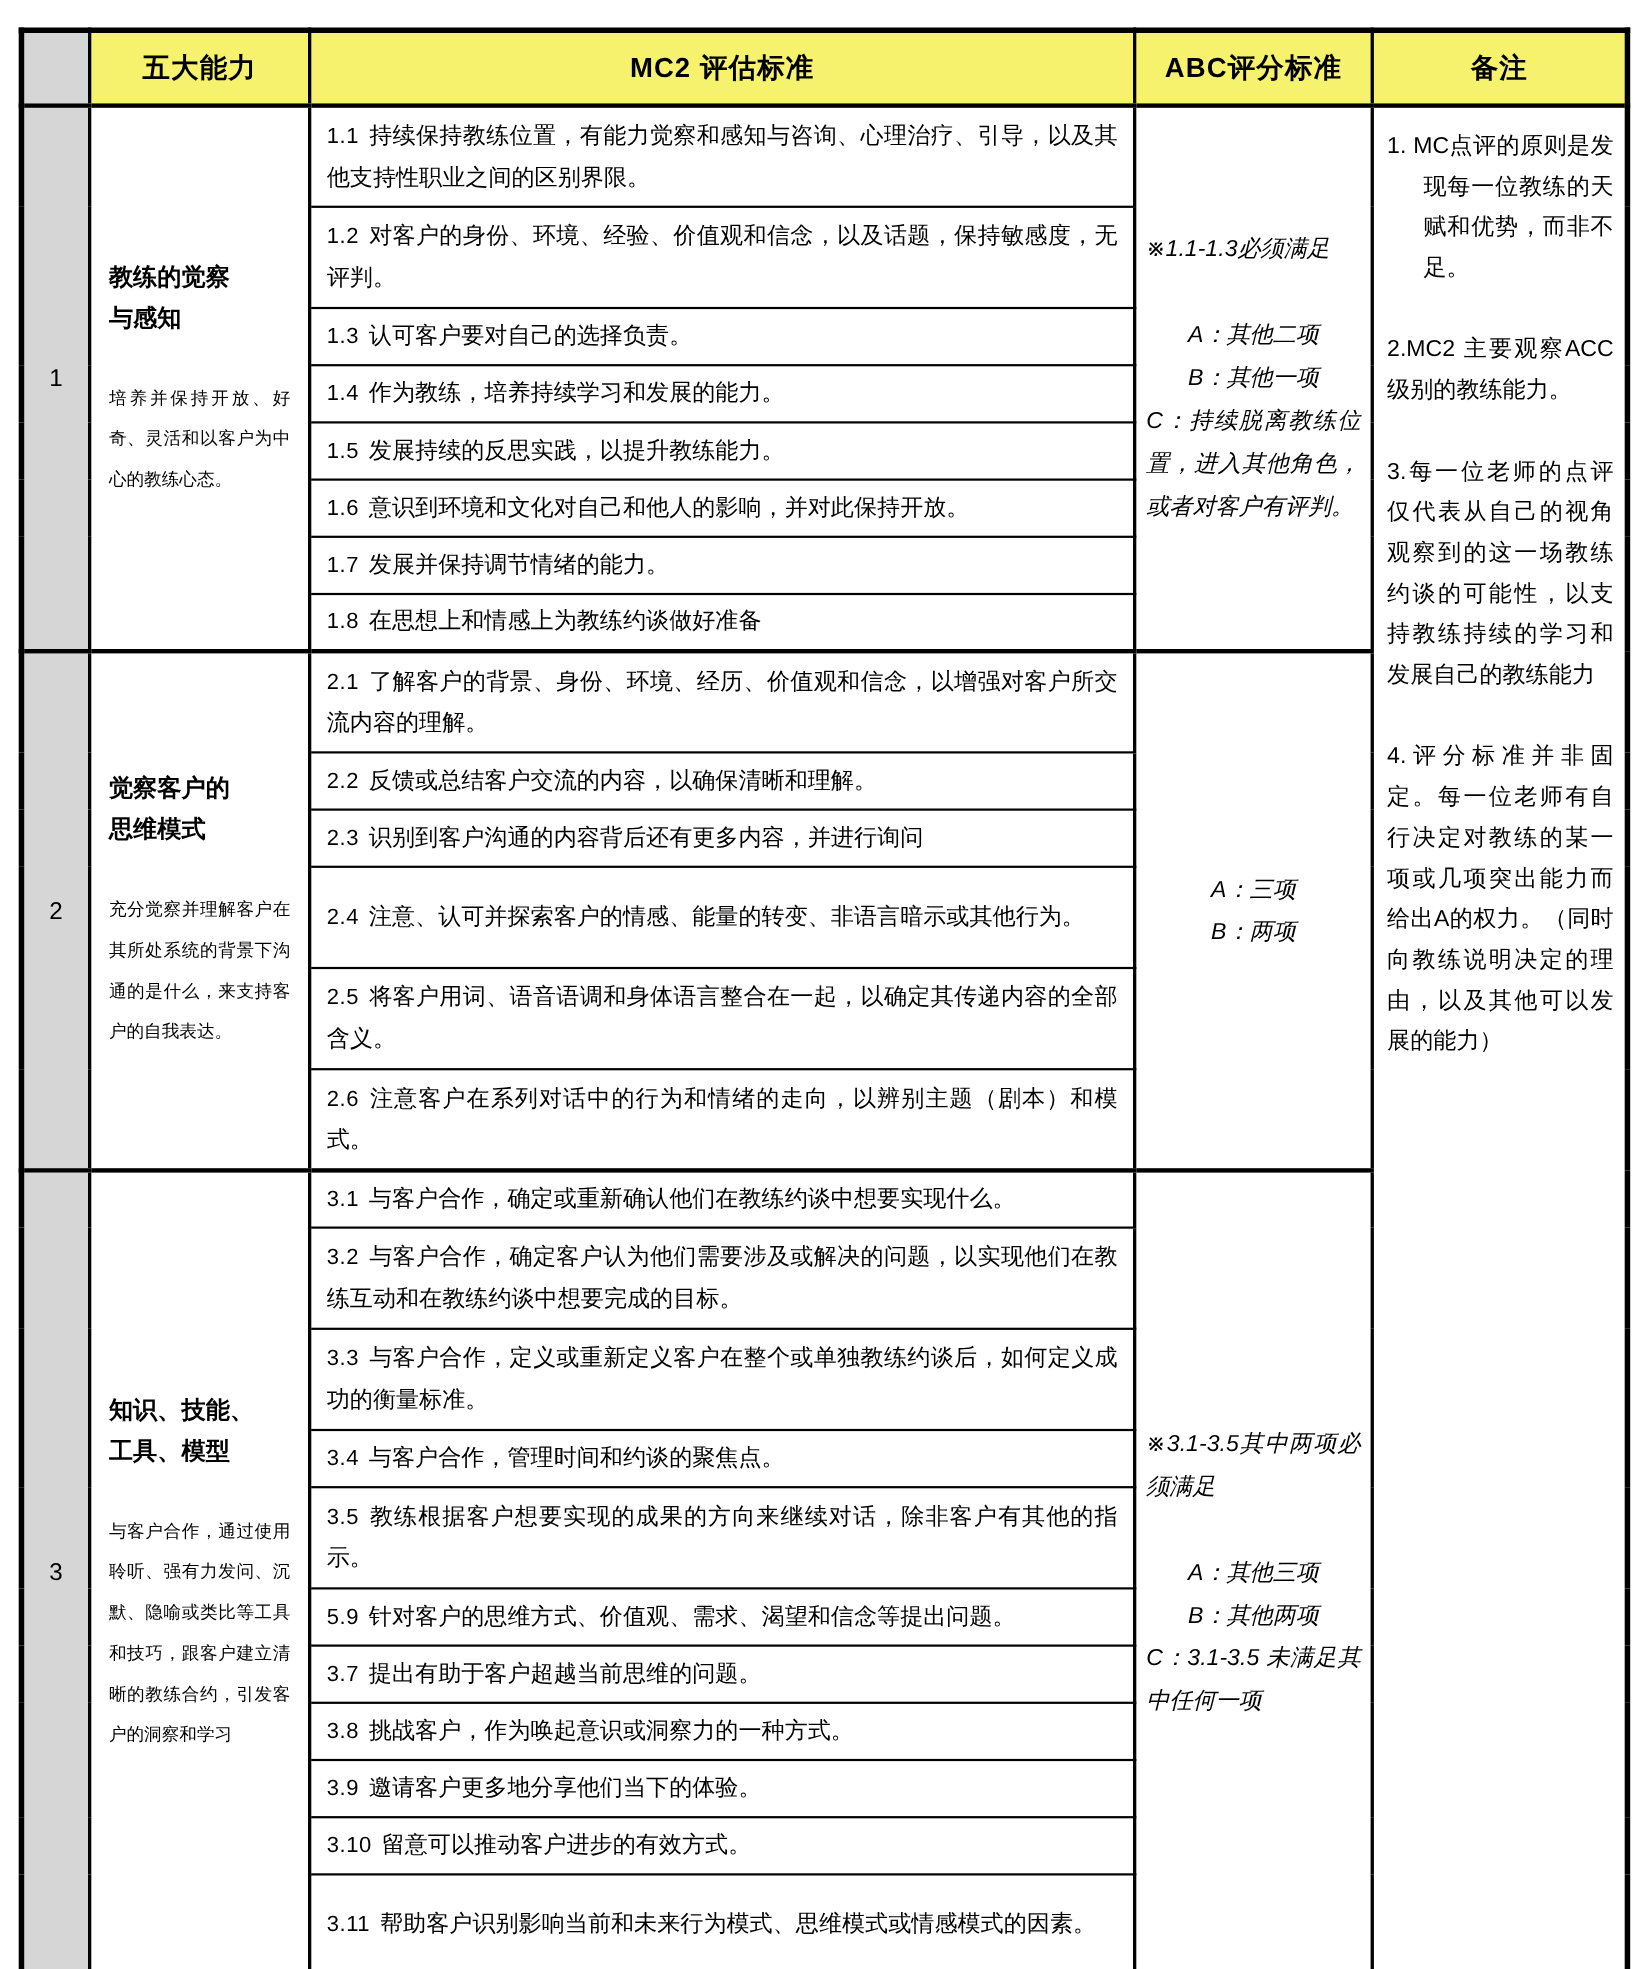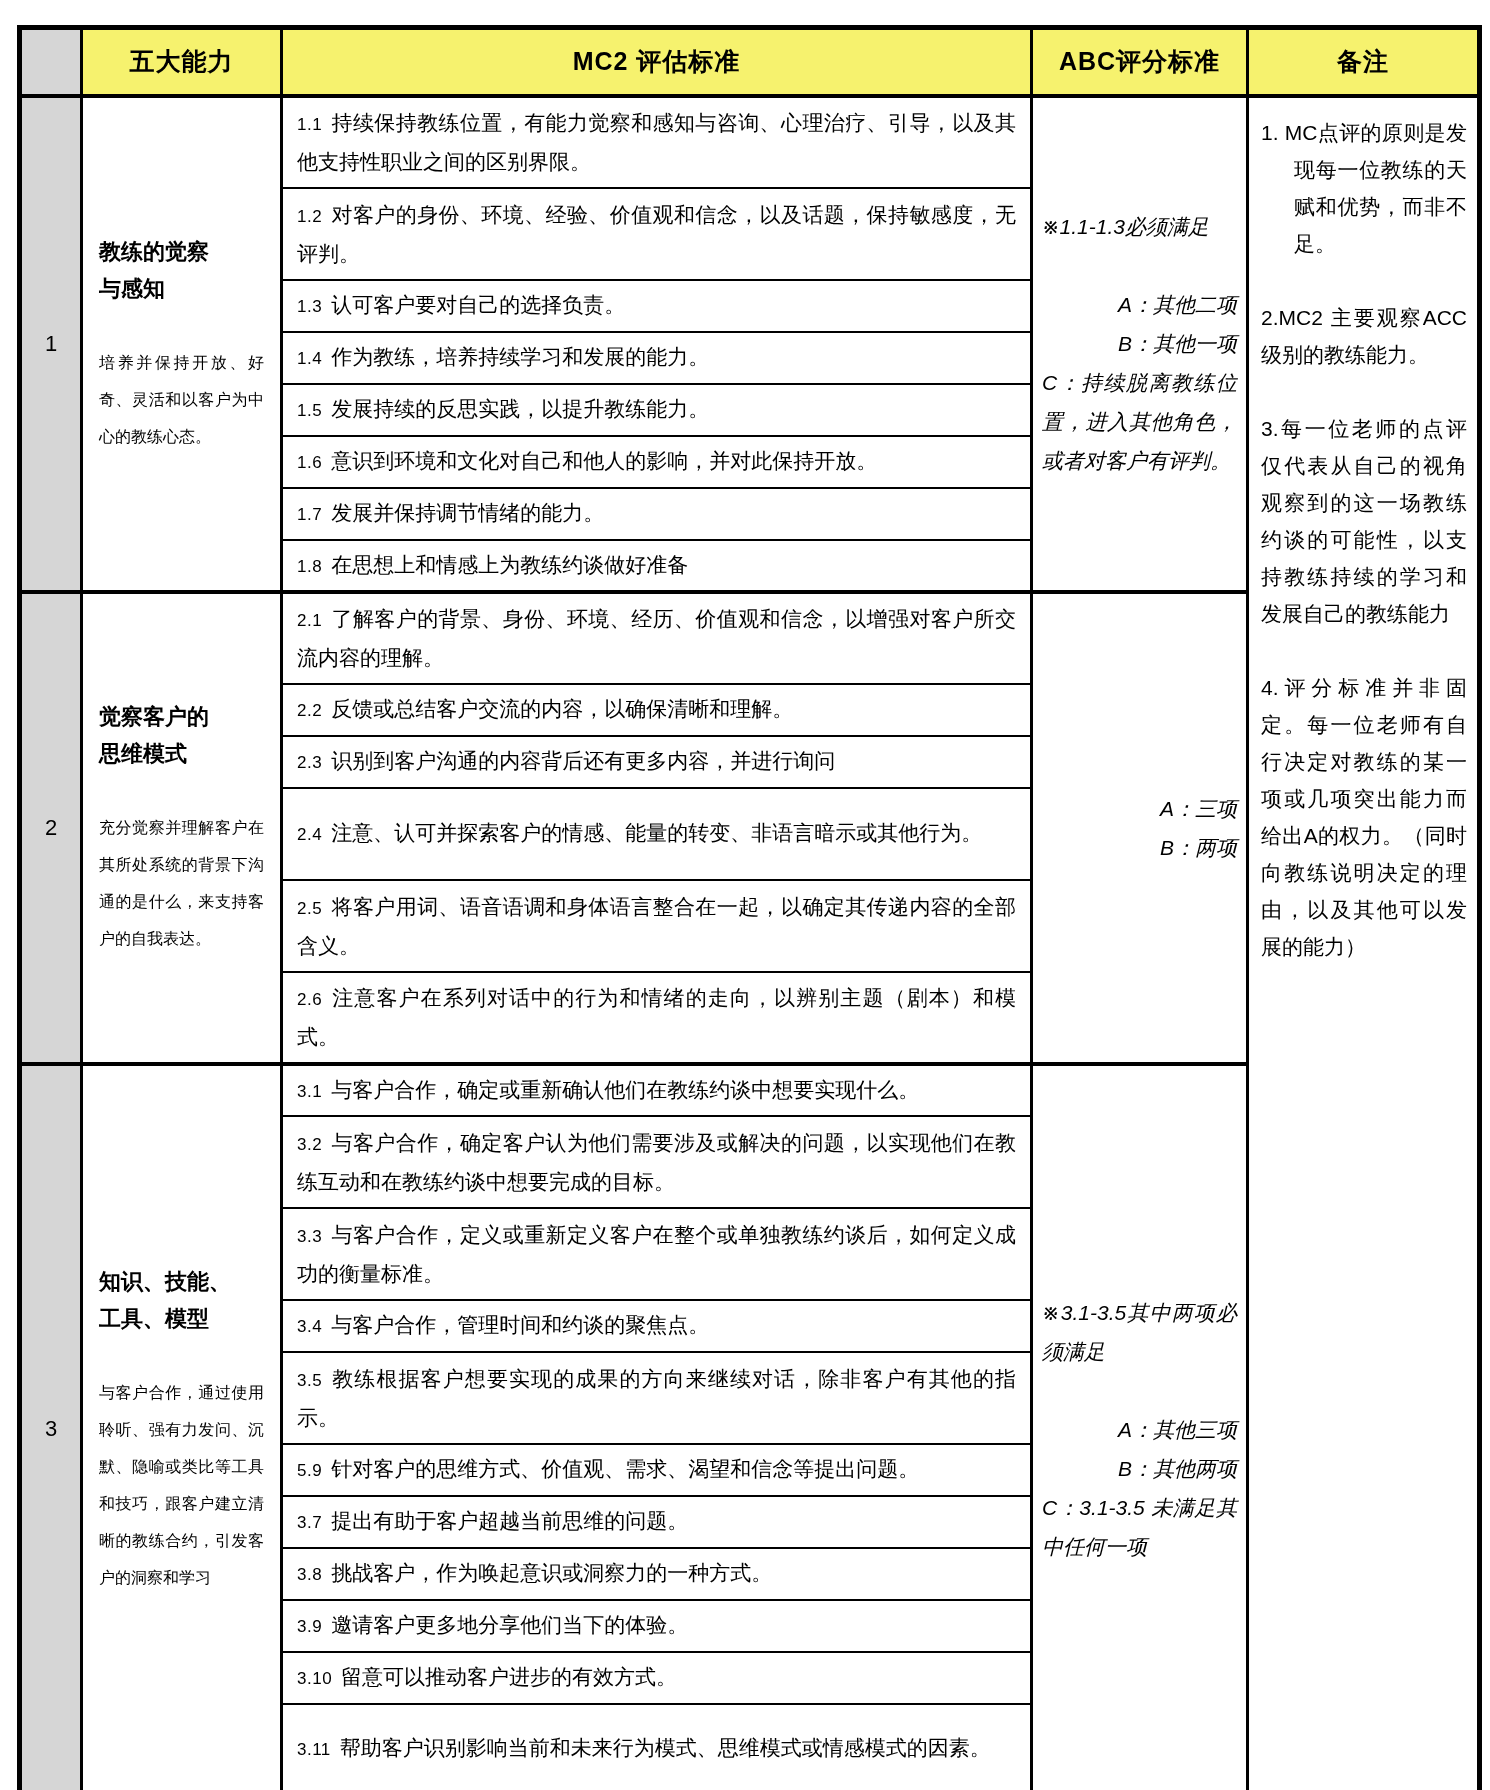--- a/index.html
+++ b/index.html
@@ -69,33 +69,33 @@
     text-align: justify;
   }
   td.crit {
     padding: 5px 14px;
     font-size: 21px;
     line-height: 37px;
     text-align: justify;
     vertical-align: middle;
   }
   .crit-id {
-    font-size: 17px;
+    font-size: 20px;
     margin-right: 9px;
     letter-spacing: 0.5px;
   }
   td.scoring {
     vertical-align: middle;
     padding: 6px 9px;
     font-size: 21px;
     line-height: 39px;
     font-style: italic;
   }
   .scoring-note { margin-bottom: 39px; text-align: justify; }
-  .scoring-item { text-align: right; }
+  .scoring-item { text-align: center; }
   .scoring-item.just { text-align: justify; }
   td.notes {
     vertical-align: top;
     padding: 16px 10px 0 12px;
     font-size: 21px;
     line-height: 37px;
   }
   .note-item {
     text-align: justify;
     margin-bottom: 37px;

